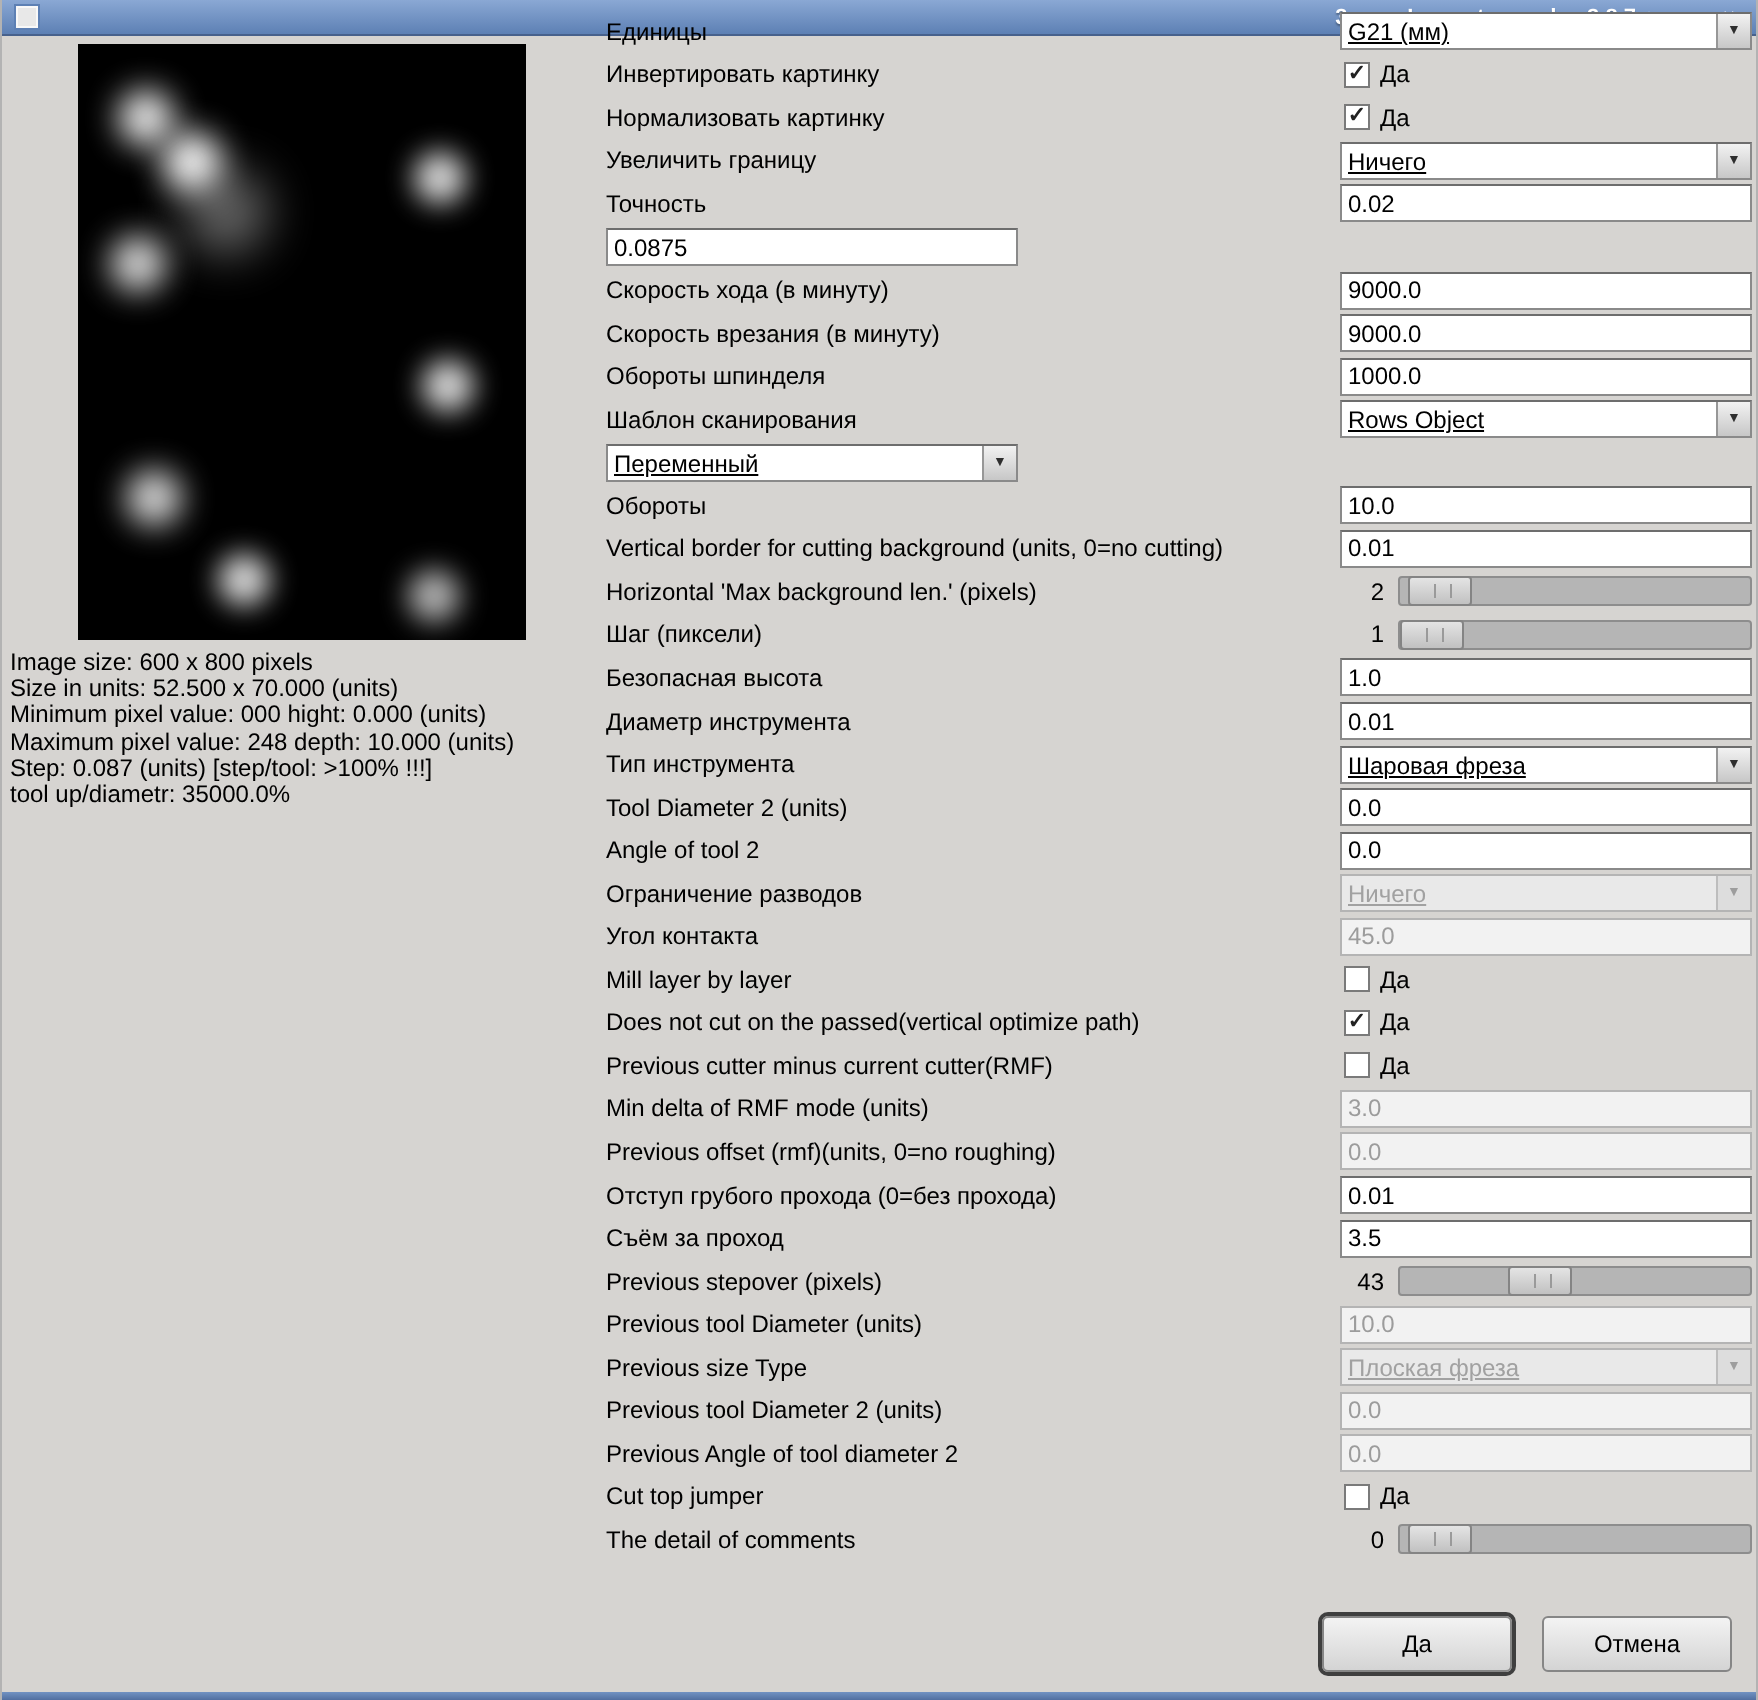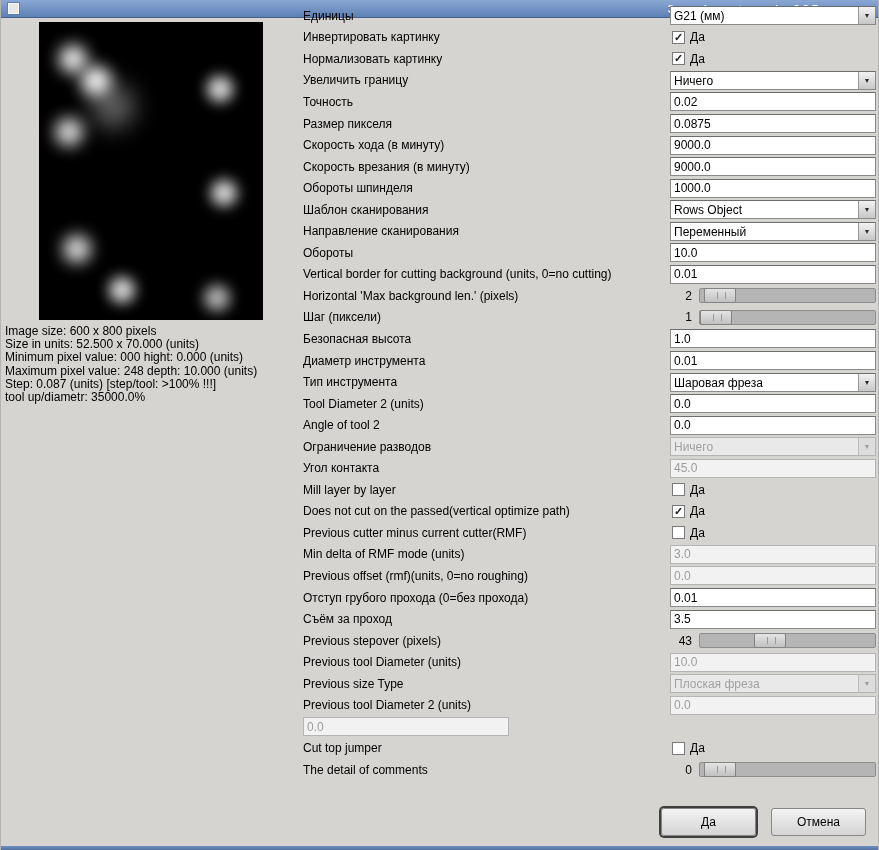--- a/index.html
+++ b/index.html
@@ -72,21 +72,21 @@
   .entry:disabled, .entry.disabled {
     background:#f2f2f2; color:#9c9c9c; border-color:#b4b4b4;
   }
   .combo {
     width:100%; height:19px; background:#ffffff;
     border:1px solid #8a8a8a; border-top-color:#6d6d6d;
     display:flex; align-items:stretch; cursor:default;
   }
   .combo-text {
     flex:1; font-size:12px; color:#000; padding:2px 0 0 3px;
-    white-space:nowrap; overflow:hidden;
+    white-space:nowrap; overflow:hidden;text-decoration:underline;
   }
   .combo-arrow {
     width:17px; background:linear-gradient(#f2f2f2,#c7c7c7);
     border-left:1px solid #979797;
     display:flex; align-items:center; justify-content:center;
     font-size:7px; color:#2e2e2e;
   }
   .combo.disabled { background:#e9e9e9; border-color:#b4b4b4; }
   .combo.disabled .combo-text { color:#a1a1a1; }
   .combo.disabled .combo-arrow {
@@ -196,21 +196,20 @@
           </div>
         </div>
       </div>
       <div class="form-row">
         <div class="row-label">Точность</div>
         <div class="row-control">
           <input class="entry" value="0.02" style="">
         </div>
       </div>
       <div class="form-row">
-        <div class="row-label">Размер пикселя</div>
         <div class="row-control">
           <input class="entry" value="0.0875" style="">
         </div>
       </div>
       <div class="form-row">
         <div class="row-label">Скорость хода (в минуту)</div>
         <div class="row-control">
           <input class="entry" value="9000.0" style="">
         </div>
       </div>
@@ -229,21 +228,20 @@
       <div class="form-row">
         <div class="row-label">Шаблон сканирования</div>
         <div class="row-control">
           <div class="combo">
             <span class="combo-text">Rows Object</span>
             <span class="combo-arrow">▼</span>
           </div>
         </div>
       </div>
       <div class="form-row">
-        <div class="row-label">Направление сканирования</div>
         <div class="row-control">
           <div class="combo">
             <span class="combo-text">Переменный</span>
             <span class="combo-arrow">▼</span>
           </div>
         </div>
       </div>
       <div class="form-row">
         <div class="row-label">Обороты</div>
         <div class="row-control">
@@ -391,20 +389,21 @@
           </div>
         </div>
       </div>
       <div class="form-row">
         <div class="row-label">Previous tool Diameter 2 (units)</div>
         <div class="row-control">
           <input class="entry disabled" disabled="" value="0.0" style="">
         </div>
       </div>
       <div class="form-row">
+        <div class="row-label">Previous Angle of tool diameter 2</div>
         <div class="row-control">
           <input class="entry disabled" disabled="" value="0.0" style="">
         </div>
       </div>
       <div class="form-row">
         <div class="row-label">Cut top jumper</div>
         <div class="row-control">
           <span class="checkbox"></span>
           <span class="cb-label">Да</span>
         </div>

